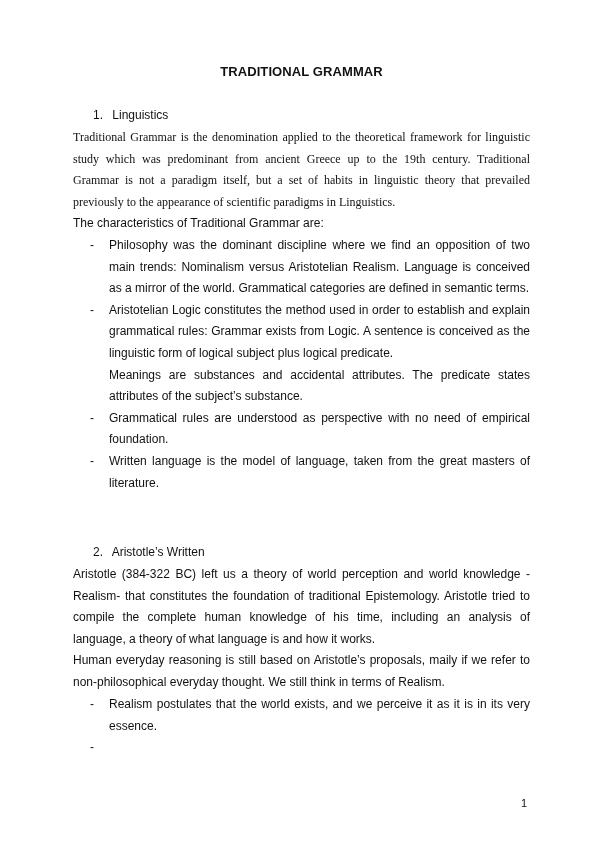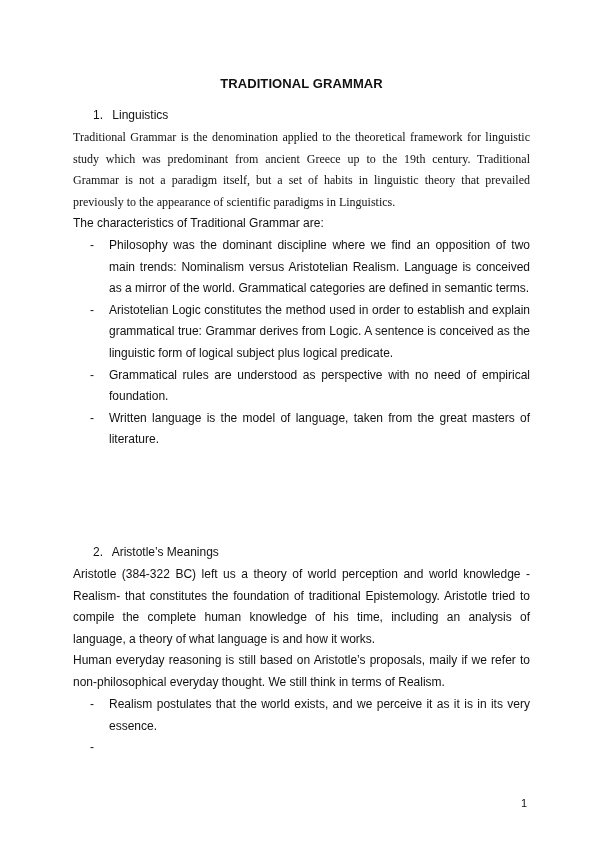--- a/index.html
+++ b/index.html
@@ -1,19 +1,19 @@
 <!DOCTYPE html>
 <html><head>
 <meta charset="utf-8">
 <style>
   html, body { margin: 0; padding: 0; background: #ffffff; }
   body { width: 600px; height: 848px; position: relative; overflow: hidden;
          font-family: "Liberation Sans", sans-serif; color: #111; }
   .page { position: absolute; left: 73px; top: 0; width: 457px; }
-  .title { position: absolute; top: 76px; left: 0; width: 457px; text-align: center;
+  .title { position: absolute; top: 64px; left: 0; width: 457px; text-align: center;
            font-weight: bold; font-size: 13px; letter-spacing: 0.1px; }
   .heading { position: absolute; left: 20px; font-size: 12px; }
   .heading .num { display: inline-block; width: 16px; }
   .para { position: absolute; left: 0; width: 457px; font-size: 12px; line-height: 21.6px;
           text-align: justify; }
   .para.last { text-align-last: left; }
   .bullets { position: absolute; left: 0; width: 457px; margin: 0; padding: 0; list-style: none; }
   .bullets li { position: relative; padding-left: 36px; font-size: 12px; line-height: 21.6px;
                 text-align: justify; }
   .bullets li .dash { position: absolute; left: 17px; top: 0; }
@@ -36,35 +36,36 @@
 
   <div class="para last" style="top:213px;">The characteristics of Traditional Grammar are:</div>
 
   <ul class="bullets" style="top:235px;">
     <li>
       <span class="dash">-</span>
       <span>Philosophy was the dominant discipline where we find an opposition of two main trends: Nominalism versus Aristotelian Realism. Language is conceived as a mirror of the world. Grammatical categories are defined in semantic terms.</span>
     </li>
     <li>
       <span class="dash">-</span>
-      <span class="sub" style="text-align-last:left;">Aristotelian Logic constitutes the method used in order to establish and explain grammatical true: Grammar derives from Logic. A sentence is conceived as the linguistic form of logical subject plus logical predicate.</span>
+      <span class="sub" style="text-align-last:left;">Aristotelian Logic constitutes the method used in order to establish and explain grammatical rules: Grammar exists from Logic. A sentence is conceived as the linguistic form of logical subject plus logical predicate.</span>
+      <span class="sub">Meanings are substances and accidental attributes. The predicate states attributes of the subject’s substance.</span>
     </li>
     <li>
       <span class="dash">-</span>
       <span>Grammatical rules are understood as perspective with no need of empirical foundation.</span>
     </li>
     <li>
       <span class="dash">-</span>
       <span>Written language is the model of language, taken from the great masters of literature.</span>
     </li>
   </ul>
 
   <div class="heading" style="top:545px;">
     <span class="num">2.</span>
-    <span>Aristotle’s Meanings</span>
+    <span>Aristotle’s Written</span>
   </div>
 
   <div class="para last" style="top:564px;">Aristotle (384-322 BC) left us a theory of world perception and world knowledge -Realism- that constitutes the foundation of traditional Epistemology. Aristotle tried to compile the complete human knowledge of his time, including an analysis of language, a theory of what language is and how it works.</div>
 
   <div class="para last" style="top:650px;">Human everyday reasoning is still based on Aristotle’s proposals, maily if we refer to non-philosophical everyday thought. We still think in terms of Realism.</div>
 
   <ul class="bullets" style="top:694px;">
     <li>
       <span class="dash">-</span>
       <span>Realism postulates that the world exists, and we perceive it as it is in its very essence.</span>

